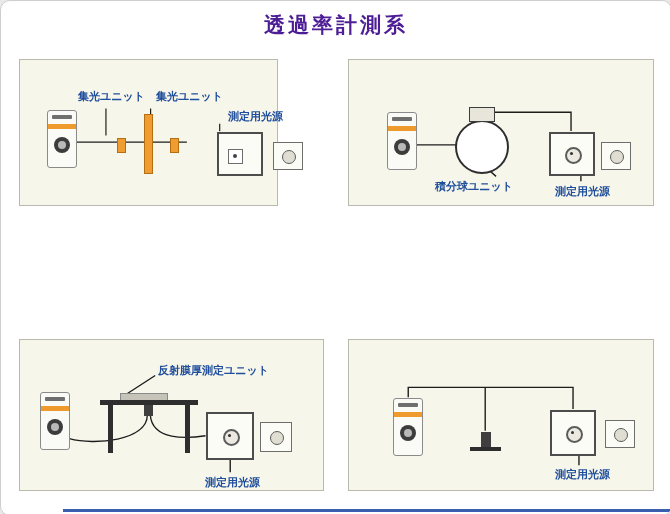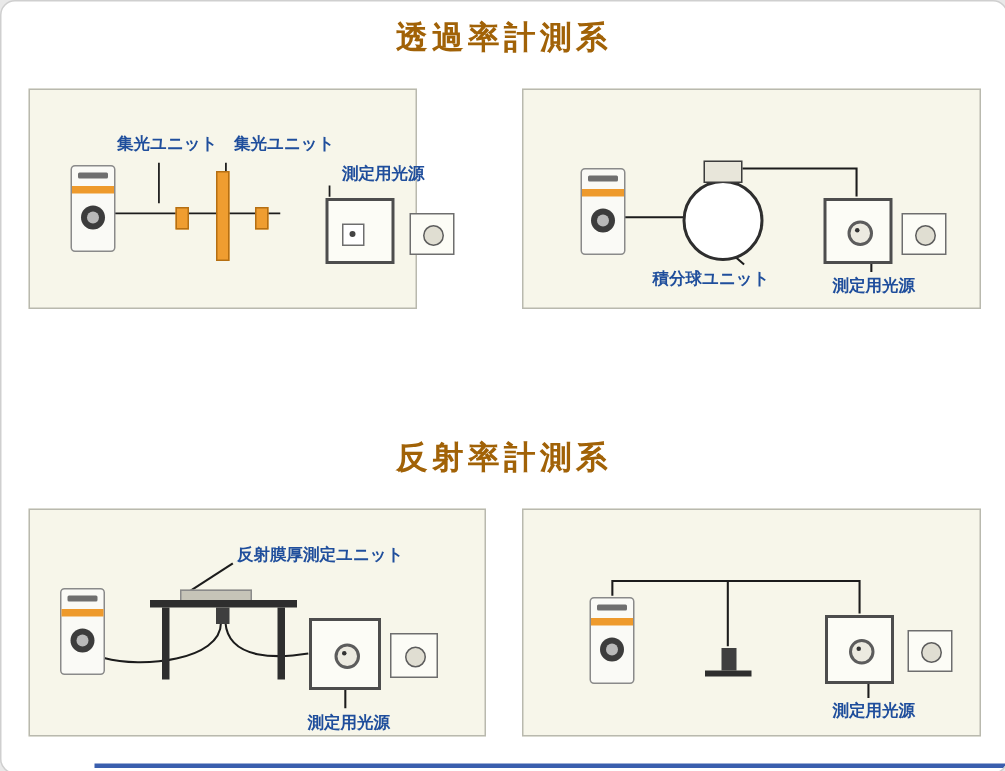--- a/index.html
+++ b/index.html
@@ -3,21 +3,21 @@
 <meta charset="utf-8">
 <style>
   html,body { margin:0; padding:0; background:#e9e9e9; }
   .page {
     position:relative; width:670px; height:514px; margin:0 auto;
     background:#ffffff; border:1px solid #cfcfcf; border-radius:10px;
     overflow:hidden; font-family:"Liberation Sans","DejaVu Sans",sans-serif;
   }
   .sec-title {
     position:absolute; left:0; width:100%; text-align:center;
-    font-size:21px; font-weight:bold; color:#a16207; letter-spacing:3px;
+    font-size:21px; font-weight:bold; color:#4c1d95; letter-spacing:3px;
   }
   .panel {
     position:absolute; background:#f7f6ea; border:1px solid #b9b9ae;
     box-sizing:border-box;
   }
   .wires { position:absolute; left:0; top:0; width:100%; height:100%; }
   .wires path { fill:none; stroke:#1c1c1c; stroke-width:1.4; }
 
   
   .spectro {
@@ -107,21 +107,20 @@
     <div class="lbl" style="left:86px; top:120px;text-align:right;">積分球ユニット</div>
     <div class="ls-big" style="left:200px; top:72px; width:46px; height:44px;">
       <div class="port"></div>
     </div>
     <div class="ls-small" style="left:252px; top:82px; width:30px; height:28px;">
       <div class="dial"></div>
     </div>
     <div class="lbl" style="left:206px; top:125px;">測定用光源</div>
   </div>
 
-  <div class="sec-title" style="top:290px;">反射率計測系</div>
 
   <div class="panel" style="left:18px; top:338px; width:305px; height:152px;">
     <svg class="wires" viewBox="0 0 305 152">
       <path d="M128,76 C128,102 74,107 49,100"></path>
       <path d="M131,76 C133,102 168,100 187,97"></path>
       <path d="M136,36 L102,58"></path>
       <path d="M212,120 V134"></path>
     </svg>
     <div class="spectro" style="left:20px; top:52px;">
       <div class="sp-screen"></div>

